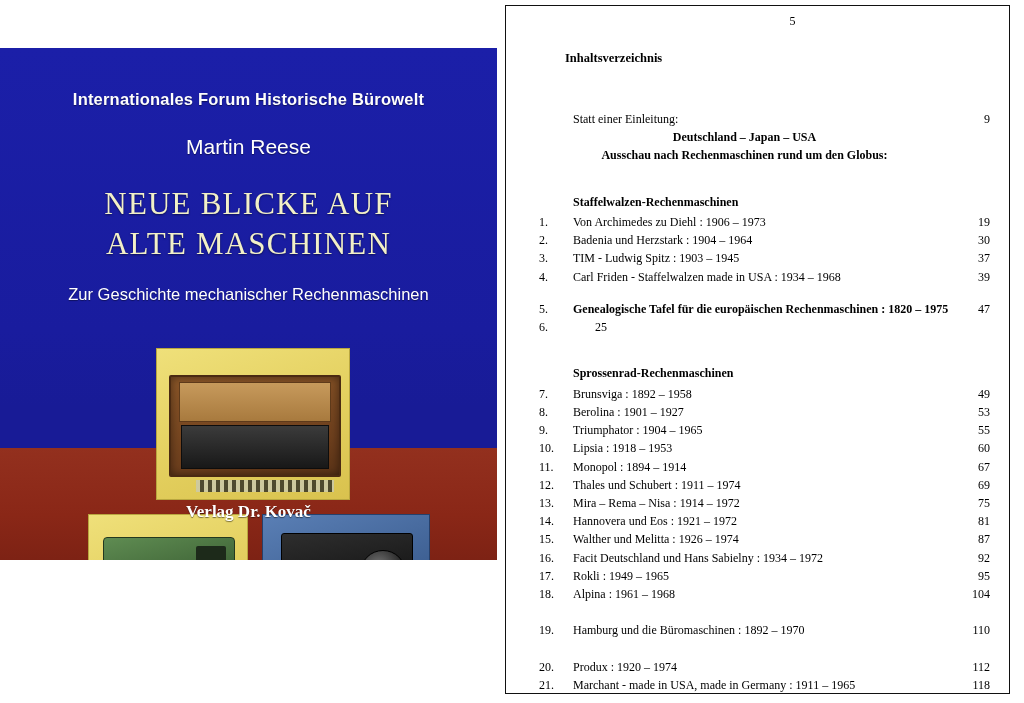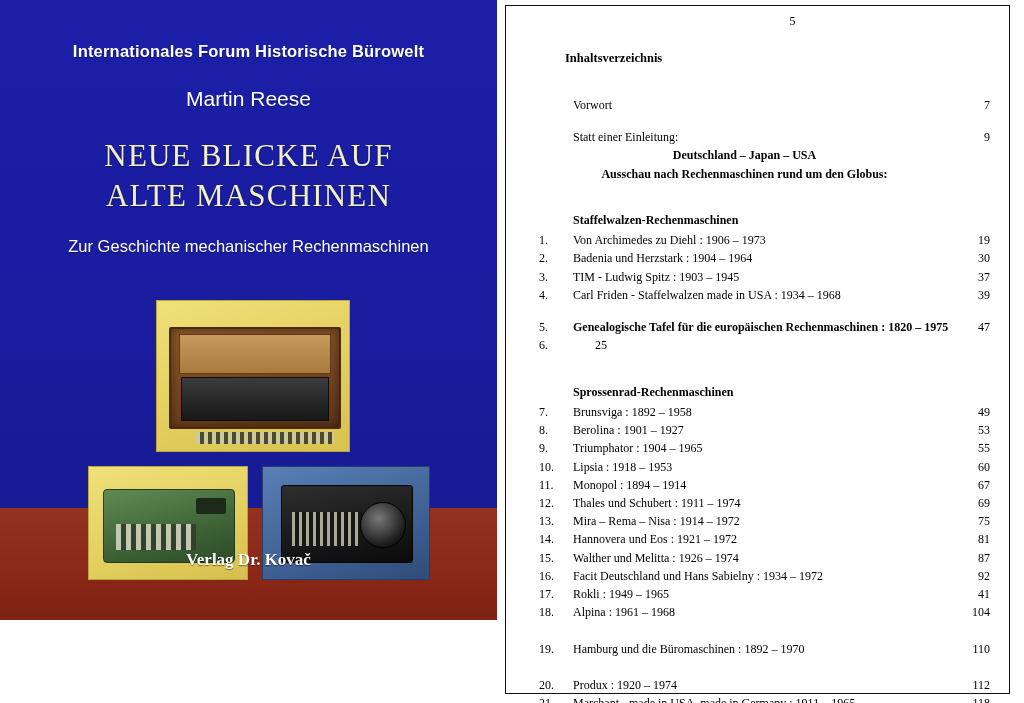--- a/index.html
+++ b/index.html
@@ -17,25 +17,26 @@
     position: relative;
     width: 1024px;
     height: 703px;
     display: flex;
   }
 
   
   .cover {
     position: relative;
     width: 497px;
-    height: 620px;
+    height: 512px;
     background: #1c1fa0;
     background: linear-gradient(180deg, #1b1fa8 0%, #191c9e 55%, #181b96 70%);
     overflow: hidden;
     box-sizing: border-box;
+    margin-top: 48px;
   }
   .cover-bottom {
     position: absolute;
     left: 0;
     bottom: 0;
     width: 100%;
     height: 112px;
     background: #8d2a1b;
     background: linear-gradient(180deg, #93301e 0%, #8a2717 60%, #7d2214 100%);
   }
@@ -189,21 +190,21 @@
     position: absolute;
     left: 10px; top: 26px;
     width: 70px; height: 34px;
     background: repeating-linear-gradient(90deg,#b9b9a8 0 3px, #161612 3px 7px);
     opacity: .9;
   }
 
   .publisher {
     position: absolute;
     left: 0;
-    bottom: 50px;
+    bottom: 38px;
     width: 100%;
     text-align: center;
     font-family: "Liberation Serif", serif;
     font-weight: bold;
     font-size: 17px;
     color: #ffffff;
     z-index: 4;
     text-shadow: 0 1px 1px rgba(0,0,0,.5);
   }
 
@@ -320,25 +321,20 @@
     <div class="publisher">Verlag Dr. Kovač</div>
   </div>
 
   <div class="toc-page">
     <div class="toc-border"></div>
     <div class="toc-content">
       <div class="page-number">5</div>
       <div class="toc-heading">Inhaltsverzeichnis</div>
       <div id="toc-rows">
           <div class="gap-md"></div>
-          <div class="toc-row">
-            <span class="num"></span>
-            <span class="lbl">Vorwort</span>
-            <span class="pg">7</span>
-          </div>
           <div class="gap-md"></div>
           <div class="toc-row">
             <span class="num"></span>
             <span class="lbl">Statt einer Einleitung:</span>
             <span class="pg">9</span>
           </div>
           <div class="toc-row bold center-line">
             <span class="num"></span>
             <span class="lbl">Deutschland – Japan – USA</span>
             <span class="pg"></span>
@@ -436,21 +432,21 @@
             <span class="pg">87</span>
           </div>
           <div class="toc-row">
             <span class="num">16.</span>
             <span class="lbl">Facit Deutschland  und Hans Sabielny :  1934 – 1972</span>
             <span class="pg">92</span>
           </div>
           <div class="toc-row">
             <span class="num">17.</span>
             <span class="lbl">Rokli :                1949 – 1965</span>
-            <span class="pg">41</span>
+            <span class="pg">95</span>
           </div>
           <div class="toc-row">
             <span class="num">18.</span>
             <span class="lbl">Alpina :              1961 – 1968</span>
             <span class="pg">104</span>
           </div>
           <div class="gap-lg"></div>
           <div class="toc-row">
             <span class="num">19.</span>
             <span class="lbl">Hamburg und die Büromaschinen :   1892 – 1970</span>

